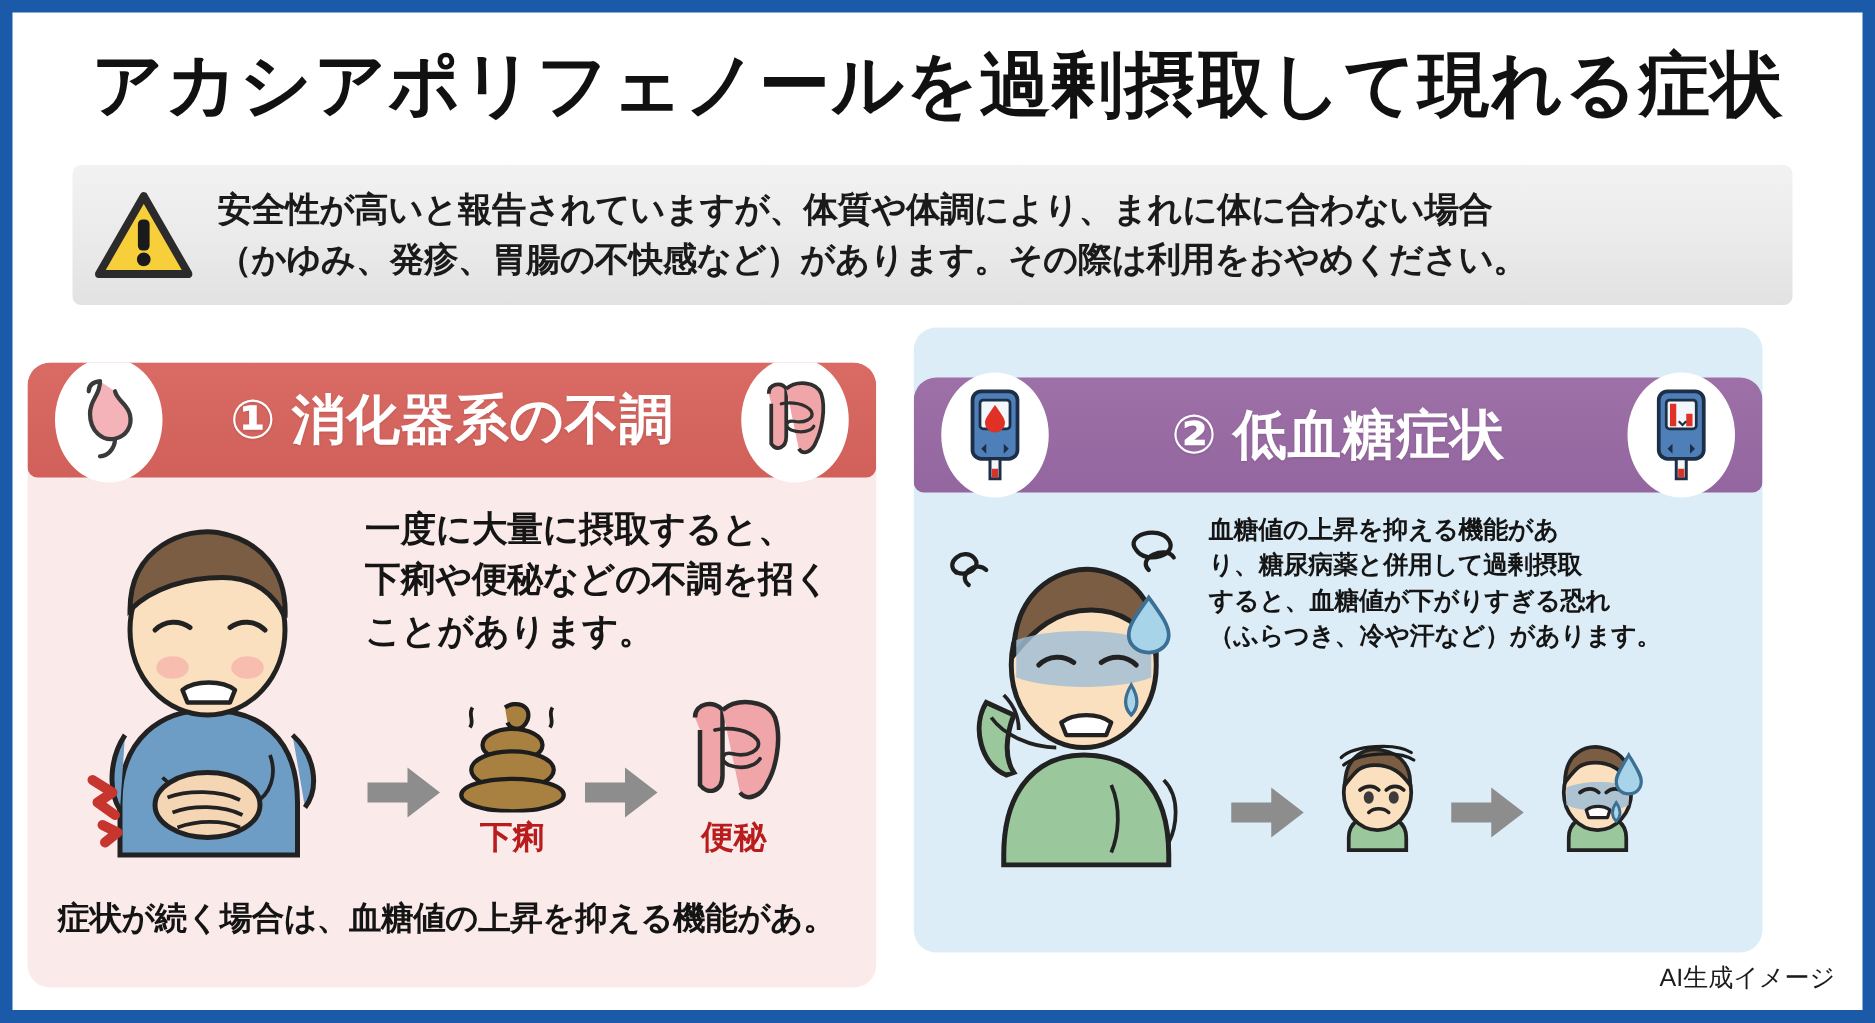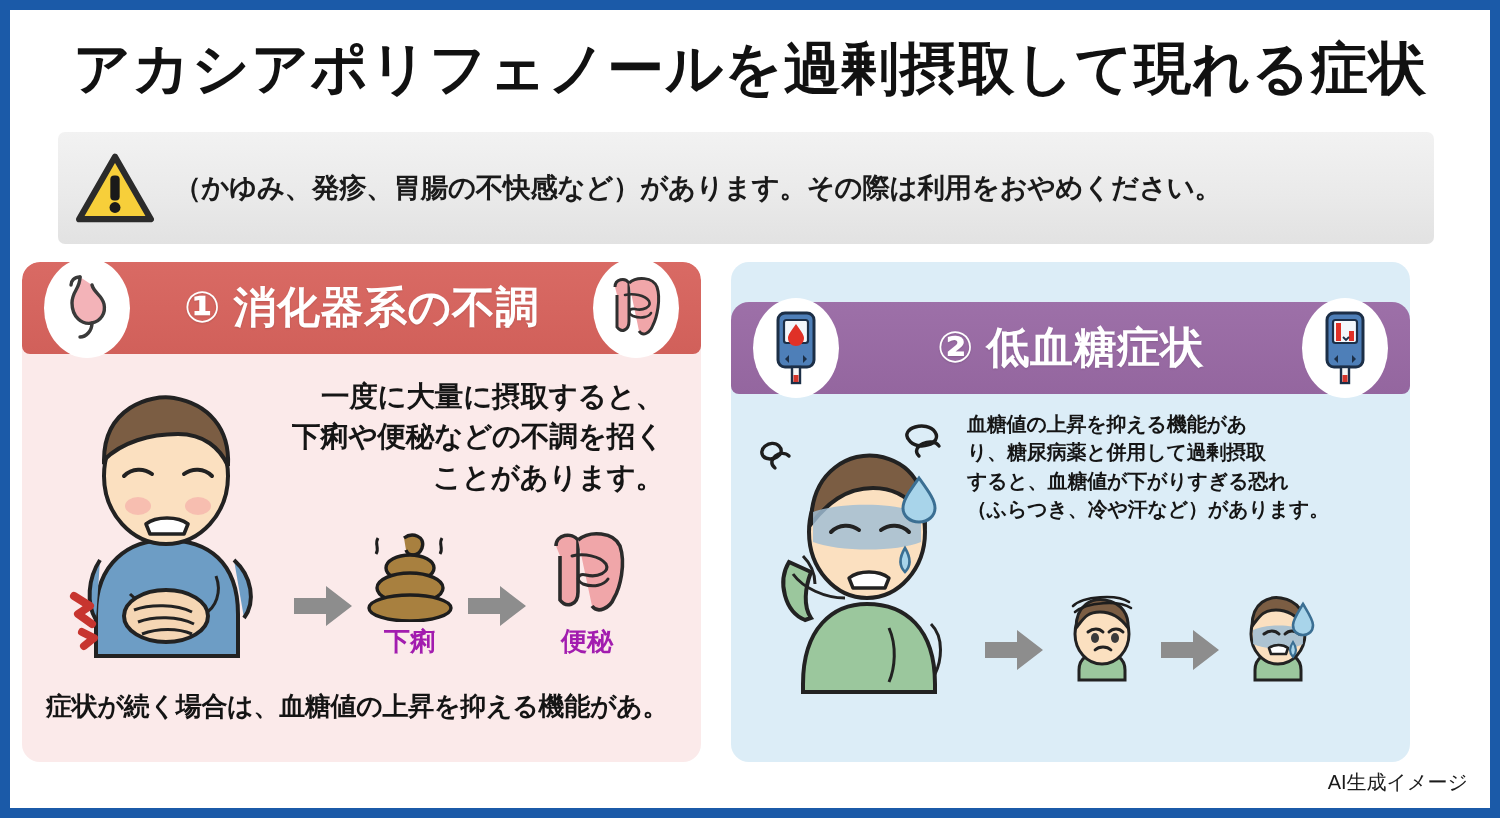--- a/index.html
+++ b/index.html
@@ -54,21 +54,21 @@
   }
 
   
   .card {
     position: absolute;
     top: 252px;
     width: 679px; height: 500px;
     border-radius: 18px;
     overflow: hidden;
   }
-  .card.left  { left: 12px;  background: #fbeaea; }
+  .card.left  { left: 12px;  background: #fbeaea; margin-top: 28px; }
   .card.right { left: 721px; background: #dcedf7; }
 
   .card-head {
     position: relative;
     height: 92px;
     border-radius: 18px 18px 8px 8px;
   }
   .card.left  .card-head { background: linear-gradient(180deg,#d96a64 0%,#d1605a 100%); }
   .card.right .card-head { background: linear-gradient(180deg,#9d70a8 0%,#94669f 100%); margin-top: 40px; }
 
@@ -93,33 +93,32 @@
   .body-top { position: relative; height: 318px; }
   .hero { position: absolute; }
   .card.left  .hero { left: 16px; top: 10px; width: 260px; height: 300px; }
   .card.right .hero { left: 18px; top: 12px; width: 232px; height: 288px; }
 
   .para {
     position: absolute;
     font-weight: 700; color: #151515;
     line-height: 1.42; letter-spacing: -0.2px;
     white-space: pre-line;
-    text-align: right;
   }
   .card.left .para  { left: 270px; top: 22px; font-size: 28.5px; }
   .card.right .para { left: 236px; top: 16px; font-size: 20px; text-align: left; }
 
   .flow {
     position: absolute; display: flex; align-items: flex-start; gap: 10px;
   }
   .card.left  .flow { left: 270px; top: 172px; }
   .card.right .flow { left: 252px; top: 196px; }
   .flow-item { display: flex; flex-direction: column; align-items: center; }
   .flow-cap {
-    margin-top: 2px; font-size: 26px; font-weight: 700; color: #a21caf;
+    margin-top: 2px; font-size: 26px; font-weight: 700; color: #b91c1c;
     white-space: nowrap;
   }
   .arrow { width: 62px; height: 46px; align-self: center; margin-top: 26px; }
 
   .footnote {
     position: absolute; left: 24px; right: 18px;
     font-weight: 700; color: #141414; letter-spacing: -0.3px;
     white-space: pre-line;
   }
   .card.left  .footnote { bottom: 38px; font-size: 26px; line-height: 1.4; }
@@ -138,20 +137,21 @@
 
   <div class="title">アカシアポリフェノールを過剰摂取して現れる症状</div>
 
   <div class="notice">
     <svg class="warn-ico" viewBox="0 0 100 92">
       <path d="M50 6 L96 86 L4 86 Z" fill="#f7cf3a" stroke="#2b2b2b" stroke-width="8" stroke-linejoin="round"></path>
       <rect x="44" y="30" width="12" height="32" rx="5" fill="#1a1a1a"></rect>
       <circle cx="50" cy="71" r="7" fill="#1a1a1a"></circle>
     </svg>
     <div>
+      <div class="notice-text">安全性が高いと報告されていますが、体質や体調により、まれに体に合わない場合</div>
       <div class="notice-text">（かゆみ、発疹、胃腸の不快感など）があります。その際は利用をおやめください。</div>
     </div>
   </div>
 
   <div class="card left">
 
     <div class="card-head">
       <div class="head-badge l">
         <svg width="58" height="74" viewBox="0 0 58 74">
           <path d="M22 6 C22 18 14 20 14 32 C14 46 24 54 34 52 C43 50 48 42 46 33 C44 24 36 22 34 14" fill="#f3b3b8" stroke="#3a3a3a" stroke-width="3.4" stroke-linecap="round" stroke-linejoin="round"></path>

